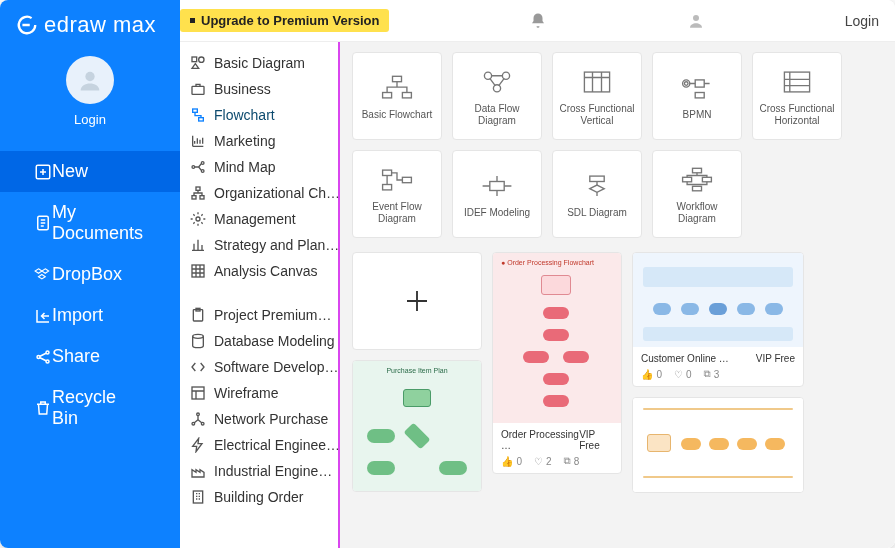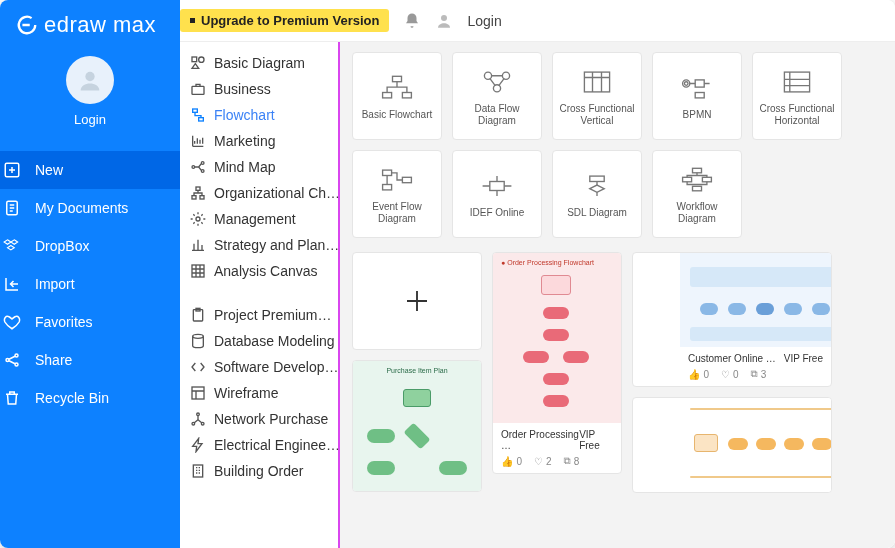--- a/index.html
+++ b/index.html
@@ -8,55 +8,55 @@
 
   
   .sidebar-blue { width: 180px; background: #0d81ff; color: #fff; display: flex; flex-direction: column; }
   .logo-row { display: flex; align-items: center; padding: 12px 16px 8px; gap: 6px; }
   .logo-e { width: 22px; height: 22px; }
   .logo-text { font-size: 22px; font-weight: 400; letter-spacing: .5px; }
   .avatar-block { display: flex; flex-direction: column; align-items: center; padding: 10px 0 18px; }
   .avatar { width: 48px; height: 48px; border-radius: 50%; background: #e8f1fb; display: flex; align-items: center; justify-content: center; }
   .avatar-label { margin-top: 8px; font-size: 13px; }
   .nav-list { display: flex; flex-direction: column; padding: 6px 0; }
-  .nav-item { display: flex; align-items: center; gap: 14px; padding: 10px 3px; font-size: 14px; cursor: pointer; }
+  .nav-item { display: flex; align-items: center; gap: 0; padding: 10px 34px; font-size: 18px; cursor: pointer; }
   .nav-item.active { background: #0067e6; }
   .nav-icon { width: 18px; height: 18px; flex: 0 0 18px; display:flex; align-items:center; justify-content:center; }
 
   
   .right { flex: 1; display: flex; flex-direction: column; background: #fff; min-width: 0; }
-  .topbar { height: 42px; display: flex; align-items: center; justify-content: flex-start; gap: 14px; padding: 0 16px 0 0; border-bottom: 1px solid #eee; }
+  .topbar { height: 42px; display: flex; align-items: center; justify-content: space-between; gap: 14px; padding: 0 16px 0 0; border-bottom: 1px solid #eee; }
   .upgrade-pill { background: #ffe14d; color: #222; font-size: 13px; font-weight: 700; padding: 4px 10px; border-radius: 3px; display:flex; align-items:center; gap:6px;}
   .upgrade-pill .dot{ width:5px; height:5px; background:#222; display:inline-block;}
   .tb-icon { width: 18px; height: 18px; color: #888; }
   .tb-login { font-size: 14px; color: #444; }
 
   .body-row { display: flex; flex: 1; min-height: 0; }
 
   
   .catlist { width: 160px; padding: 8px 0; border-right: 2px solid #d946ef; overflow: hidden; font-size: 14px; color: #333; }
   .cat-item { display: flex; align-items: center; gap: 8px; padding: 5px 10px; white-space: nowrap; overflow: hidden; text-overflow: ellipsis; cursor: pointer; }
-  .cat-item.active { color: #3b82f6; }
+  .cat-item.active { color: #0c4a6e; }
   .cat-icon { width: 16px; height: 16px; flex: 0 0 16px; color: #555; }
   .cat-item.active .cat-icon { color: #0d81ff; }
   .cat-sep { height: 18px; }
 
   
   .main { flex: 1; overflow: hidden; background: #f3f3f3; padding: 10px 12px; display:flex; flex-direction:column; gap:14px; }
   .tile-grid { display: flex; gap: 10px; flex-wrap: wrap; background:#f3f3f3; }
   .tile { width: 90px; height: 88px; background: #fff; border: 1px solid #e5e5e5; border-radius: 4px; display: flex; flex-direction: column; align-items: center; justify-content: center; padding: 6px 4px 4px; text-align: center; cursor:pointer; }
   .tile svg { width: 36px; height: 30px; color: #777; margin-bottom: 6px; }
   .tile-label { font-size: 10px; line-height: 1.2; color: #555; }
 
   .template-row { display: flex; gap: 10px; align-items:flex-start; }
   .plus-card { width: 130px; height: 98px; background: #fff; border:1px solid #e5e5e5; border-radius:4px; display:flex; align-items:center; justify-content:center; cursor:pointer; }
   .plus-card svg{ width:30px; height:30px; color:#333;}
   .tpl-card { background:#fff; border:1px solid #e5e5e5; border-radius:4px; overflow:hidden; }
   .tpl-card.small{ width:130px;}
-  .tpl-card.wide{ width:200px;padding-left:47px;}
+  .tpl-card.wide{ width:172px;}
   .tpl-thumb { height: 170px; display:flex; align-items:center; justify-content:center; }
   .tpl-thumb.short{ height: 94px;}
   .tpl-meta { padding:6px 8px; font-size:10px; color:#333; }
   .tpl-title-row{ display:flex; justify-content:space-between; margin-bottom:4px;}
   .tpl-stats { display:flex; gap:12px; color:#888;}
   .tpl-stats span{ display:flex; align-items:center; gap:3px;}
   .col{ display:flex; flex-direction:column; gap:10px; }
 
   
   .mini-green{ width:100%; height:100%; background:#e8f5ee; position:relative;}
@@ -121,28 +121,20 @@
             <svg viewBox="0 0 24 24" fill="none" stroke="#fff" stroke-width="2">
               <path d="M4 4v16h16"></path>
               <path d="M20 12H10m4-4l-4 4 4 4"></path>
             </svg>
           </span>
         <span>Import</span>
       </div>
       <div class="nav-item">
         <span class="nav-icon">
             <svg viewBox="0 0 24 24" fill="none" stroke="#fff" stroke-width="2">
-              <path d="M12 21s-7-4.5-9.5-9C.5 7 4 3 8 5c2 1 4 3 4 3s2-2 4-3c4-2 7.5 2 5.5 7C19 16.5 12 21 12 21z"></path>
-            </svg>
-          </span>
-        <span>Favorites</span>
-      </div>
-      <div class="nav-item">
-        <span class="nav-icon">
-            <svg viewBox="0 0 24 24" fill="none" stroke="#fff" stroke-width="2">
               <circle cx="6" cy="12" r="2"></circle>
               <circle cx="18" cy="6" r="2"></circle>
               <circle cx="18" cy="18" r="2"></circle>
               <path d="M8 11l8-4M8 13l8 4"></path>
             </svg>
           </span>
         <span>Share</span>
       </div>
       <div class="nav-item">
         <span class="nav-icon">
@@ -279,20 +271,26 @@
             <span>Network Purchase</span>
           </div>
         <div class="cat-item">
             <span class="cat-icon"><svg viewBox="0 0 24 24" fill="none" stroke="currentColor" stroke-width="2">
                 <path d="M13 2L4 14h6l-1 8 9-12h-6z"></path>
               </svg></span>
             <span>Electrical Enginee…</span>
           </div>
         <div class="cat-item">
             <span class="cat-icon"><svg viewBox="0 0 24 24" fill="none" stroke="currentColor" stroke-width="2">
+                <path d="M3 21V10l6 4V10l6 4V10l6 4v7z"></path>
+              </svg></span>
+            <span>Industrial Engine…</span>
+          </div>
+        <div class="cat-item">
+            <span class="cat-icon"><svg viewBox="0 0 24 24" fill="none" stroke="currentColor" stroke-width="2">
                 <rect x="5" y="3" width="14" height="18"></rect>
                 <path d="M9 7h2M13 7h2M9 11h2M13 11h2M9 15h2M13 15h2"></path>
               </svg></span>
             <span>Building Order</span>
           </div>
       </div>
 
       <div class="main">
         <div class="tile-grid">
           <div class="tile">
@@ -344,21 +342,21 @@
                 <rect x="26" y="12" width="10" height="6"></rect>
                 <path d="M14 7h6v8h6M9 10v10"></path>
               </svg>
               <div class="tile-label">Event Flow Diagram</div>
             </div>
           <div class="tile">
               <svg viewBox="0 0 40 30" fill="none" stroke="currentColor" stroke-width="1.5">
                 <rect x="12" y="10" width="16" height="10"></rect>
                 <path d="M4 15h8M28 15h8M20 4v6M20 20v6"></path>
               </svg>
-              <div class="tile-label">IDEF Online</div>
+              <div class="tile-label">IDEF Modeling</div>
             </div>
           <div class="tile">
               <svg viewBox="0 0 40 30" fill="none" stroke="currentColor" stroke-width="1.5">
                 <rect x="12" y="4" width="16" height="6"></rect>
                 <path d="M20 10v4"></path>
                 <path d="M12 18l8-4 8 4-8 4z"></path>
                 <path d="M20 22v4"></path>
               </svg>
               <div class="tile-label">SDL Diagram</div>
             </div>

